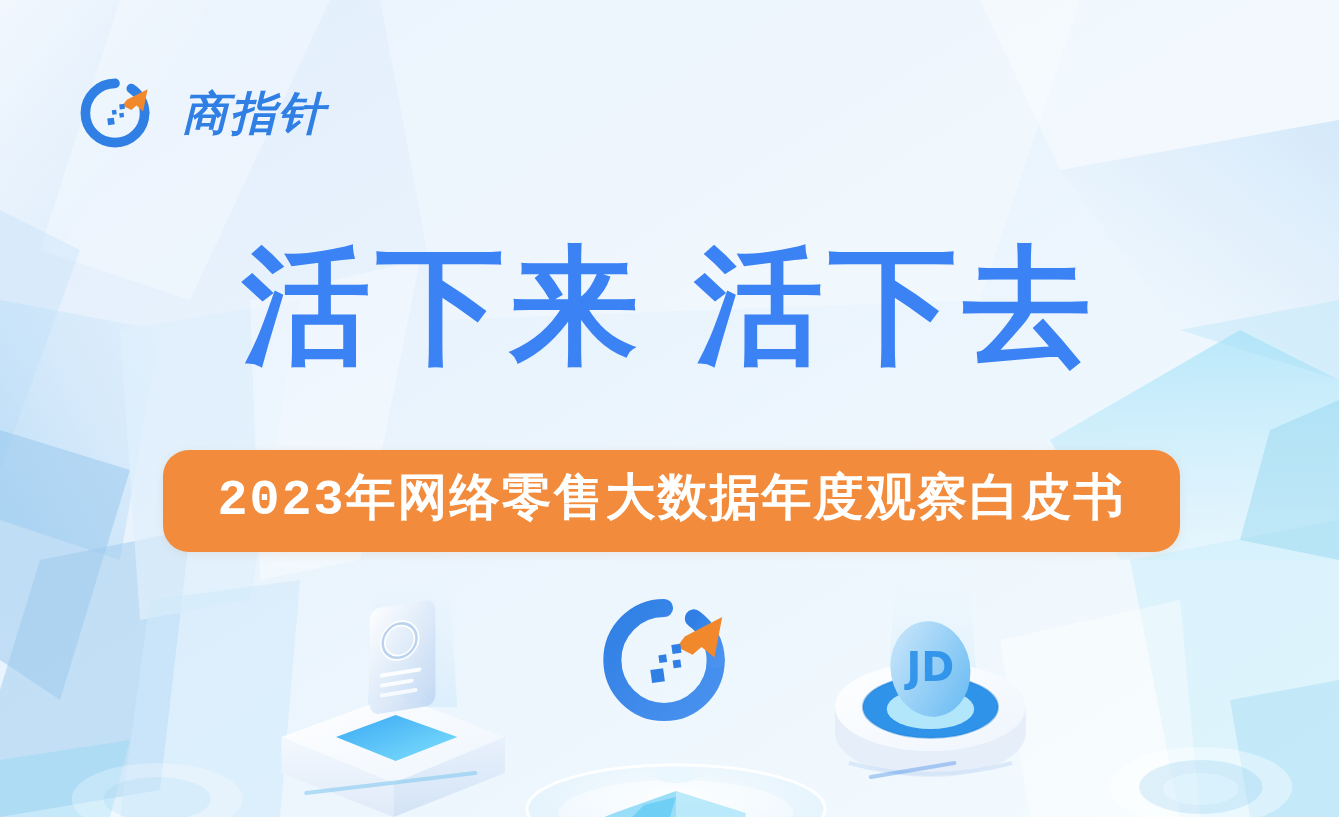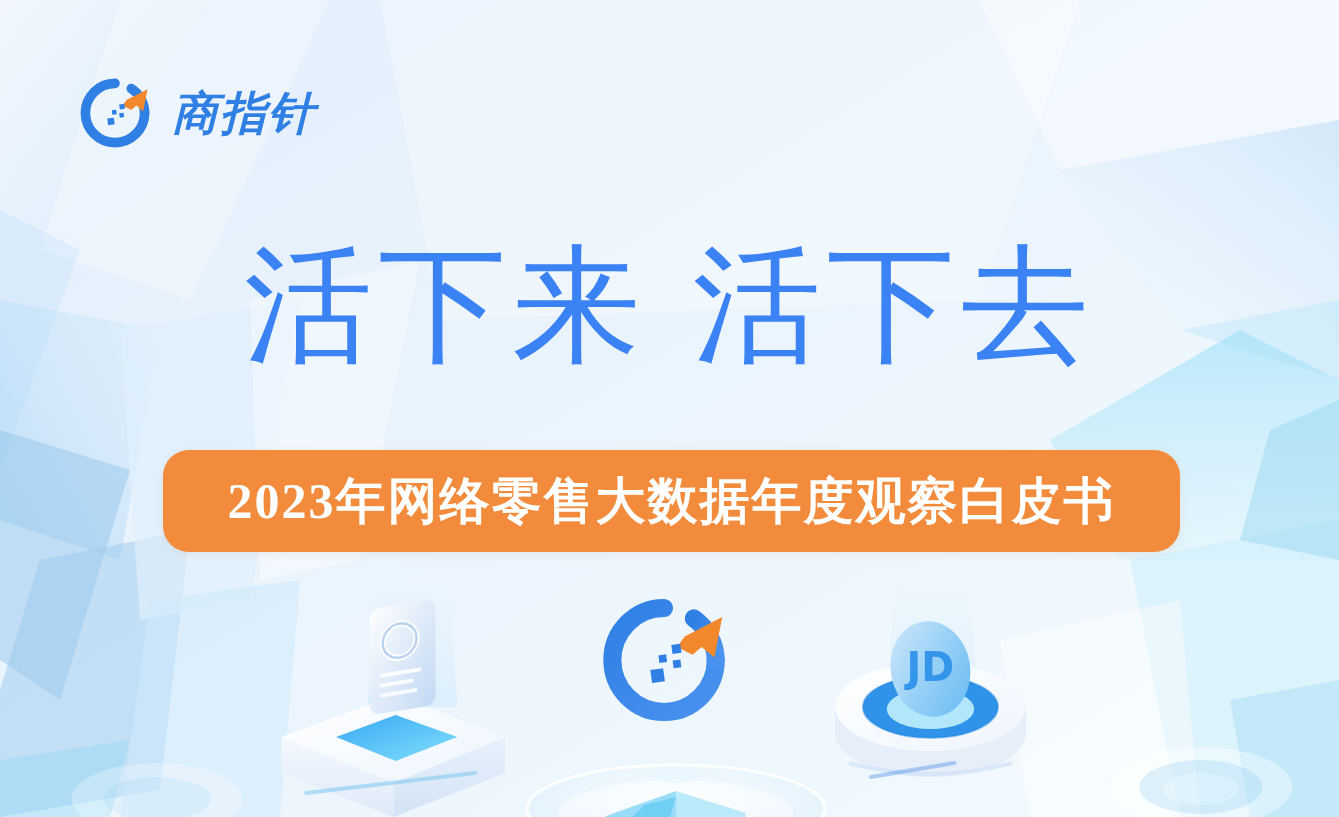--- a/index.html
+++ b/index.html
@@ -27,21 +27,21 @@
     pointer-events: none;
   }
 
   
   .brand {
     position: absolute;
     left: 78px;
     top: 76px;
     display: flex;
     align-items: center;
-    gap: 20px;
+    gap: 30px;
     z-index: 40;
   }
   .brand-mark { width: 74px; height: 74px; display: block; }
   .brand-text {
     font-size: 46px;
     font-weight: 700;
     font-style: italic;
     letter-spacing: 2px;
     color: #2f7fe4;
     line-height: 1;
@@ -55,21 +55,21 @@
     left: 0;
     right: 0;
     top: 236px;
     text-align: center;
     z-index: 40;
   }
   .headline-text {
     display: inline-block;
     font-family: "DejaVu Serif", "Liberation Serif", serif;
     font-size: 128px;
-    font-weight: 400;
+    font-weight: 700;
     line-height: 1.08;
     color: #3b82f5;
     letter-spacing: 6px;
     white-space: nowrap;
   }
 
   
   .subtitle-banner {
     position: absolute;
     left: 163px;
@@ -78,21 +78,21 @@
     height: 102px;
     background: #f28c3c;
     border-radius: 26px;
     display: flex;
     align-items: center;
     justify-content: center;
     z-index: 40;
     box-shadow: 0 2px 10px rgba(200,120,50,0.12);
   }
   .subtitle-text {
-    font-family: Liberation Serif, serif;
+    font-family: Liberation Mono, monospace;
     font-size: 50px;
     font-weight: 700;
     color: #ffffff;
     letter-spacing: 2px;
     white-space: nowrap;
     line-height: 1;
   }
 
   
   .illustration {

